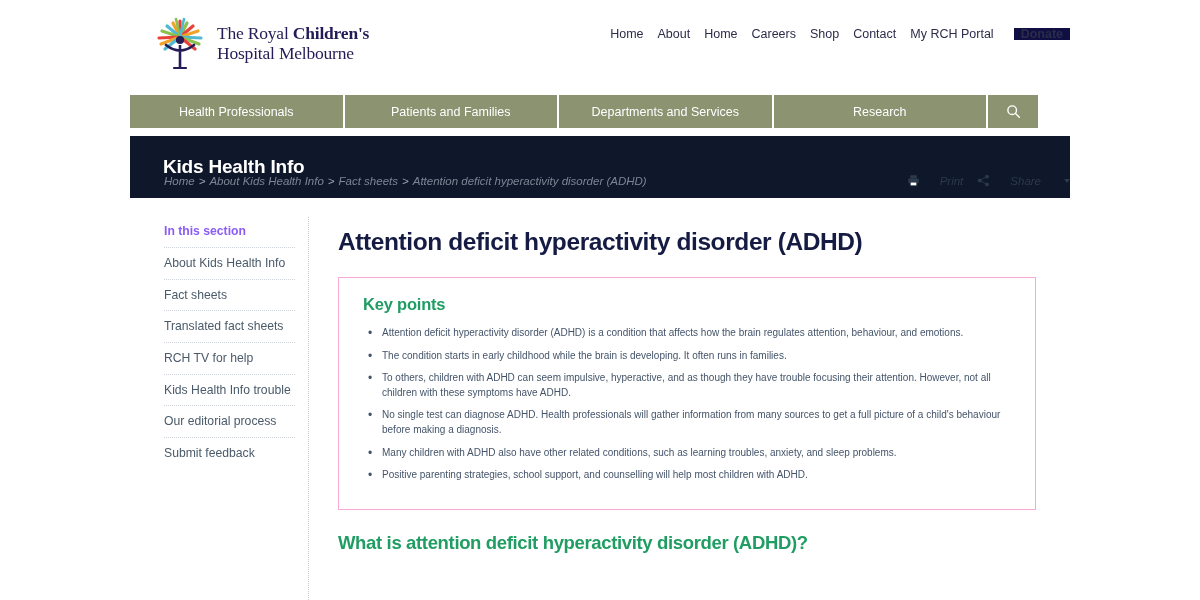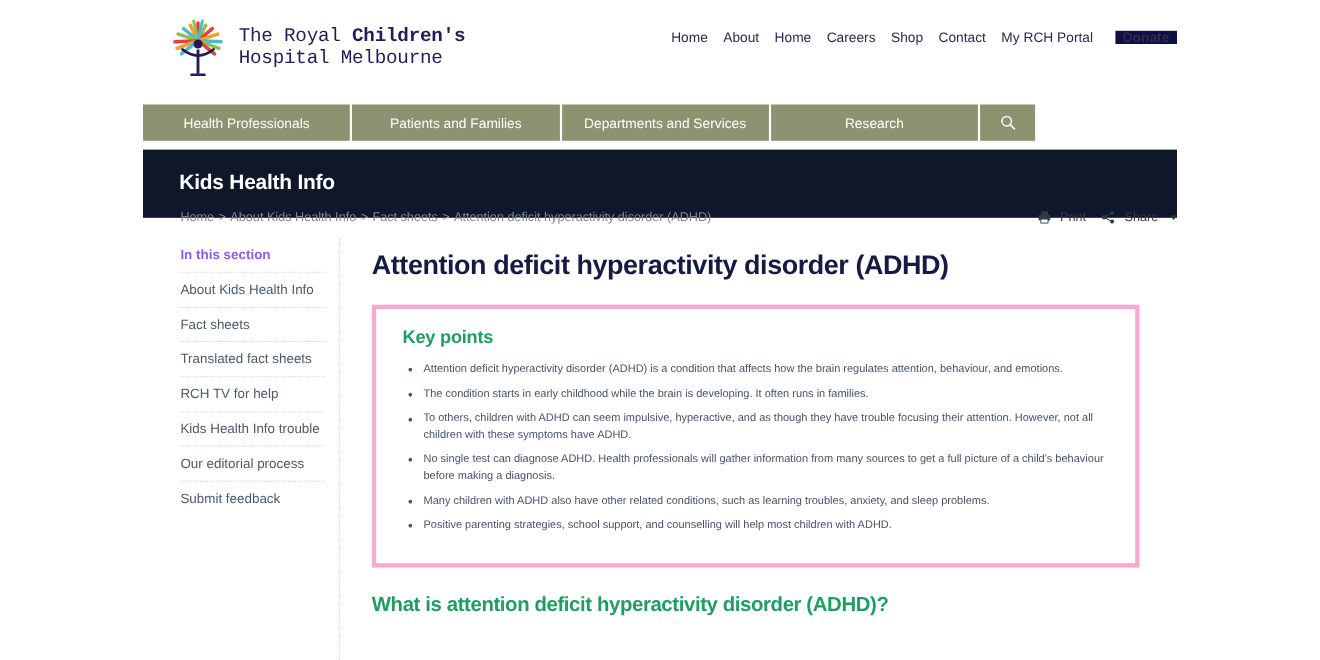--- a/index.html
+++ b/index.html
@@ -16,21 +16,21 @@
   .header {
     position: absolute; left: 130px; top: 0; width: 940px; height: 92px;
     background: #fff;
   }
   .logo-wrap {
     position: absolute; left: 22px; top: 15px;
     display: flex; align-items: center; gap: 9px;
   }
   .logo-mark { width: 56px; height: 58px; display:block; }
   .logo-text {
-    font-family: Liberation Mono, monospace;
+    font-family: Liberation Serif, serif;
     color: #241c56; line-height: 1.12; letter-spacing: -0.2px;
   }
   .logo-l1 { font-size: 17.5px; }
   .logo-l2 { font-size: 17.5px; }
   .logo-b { font-weight: bold; }
 
   .topnav {
     position: absolute; right: 0; top: 27px;
     display: flex; align-items: center; gap: 0;
   }
@@ -39,21 +39,21 @@
     padding: 0 7px; white-space: nowrap;
   }
   .donate-btn {
     margin-left: 13px; background: #100f44; color: #fff;
     font-size: 13.5px; font-weight: bold; padding: 8px 19px;
     text-decoration: none; display: inline-block; line-height: 1;
   }
 
   
   .mainnav {
-    position: absolute; left: 130px; top: 95px; width: 811px; height: 33px;
+    position: absolute; left: 130px; top: 95px; width: 908px; height: 33px;
     display: flex; gap: 2px;
   }
   .mainnav .tab {
     background: #8b9370; color: #ffffff;
     display: flex; align-items: center; justify-content: center;
     font-size: 12.5px; flex: 1 1 0; cursor: pointer;
   }
   .mainnav .searchtab {
     background: #8b9370; width: 50px; flex: 0 0 50px;
     display: flex; align-items: center; justify-content: center; cursor: pointer;
@@ -64,36 +64,36 @@
     position: absolute; left: 130px; top: 136px; width: 940px; height: 62px;
     background: #0f172a;
   }
   .banner-title {
     position: absolute; left: 33px; top: 50%; transform: translateY(-50%);
     color: #fff; font-size: 19px; font-weight: bold; letter-spacing: -0.2px;
   }
 
   
   .crumbrow {
-    position: absolute; left: 130px; top: 183px; width: 940px; height: 32px;
+    position: absolute; left: 130px; top: 166px; width: 940px; height: 32px; font-style: italic;
   }
   .crumbs {
     position: absolute; left: 34px; top: 9px;
     font-size: 11.5px; color: #7b8794;
   }
   .crumbs a { color: #7b8794; text-decoration: none; }
   .crumbs .sep { padding: 0 4px; color: #9aa5b1; }
   .crumbs .current { color: #7b8794; }
 
   .utils {
     position: absolute; right: 0; top: 8px;
     display: flex; align-items: center; gap: 14px;
     font-size: 11.5px; color: #2c3a4b;
   }
-  .util { display: flex; align-items: center; gap: 8px; cursor: pointer; justify-content: center; }
+  .util { display: flex; align-items: center; gap: 20px; cursor: pointer; justify-content: center; }
   .caret {
     width: 0; height: 0; margin-left: 3px;
     border-left: 3.5px solid transparent; border-right: 3.5px solid transparent;
     border-top: 4px solid #2c3a4b;
   }
 
   
   .body-area {
     position: absolute; left: 130px; top: 215px; width: 940px; height: 385px;
   }
@@ -115,21 +115,21 @@
 
   
   .content {
     position: absolute; left: 208px; top: 0; width: 700px;
   }
   .page-title {
     color: #151b42; font-size: 24.5px; font-weight: bold;
     letter-spacing: -0.4px; margin: 12px 0 0 0; line-height: 1.2;
   }
   .keybox {
-    margin-top: 21px; border: 4px solid #f9a8d4; background: #fff;
+    margin-top: 21px; border: 1px solid #f9a8d4; background: #fff;
     padding: 17px 24px 20px 24px; width: 698px;
   }
   .keybox h2 {
     color: #1f9d62; font-size: 16.5px; font-weight: bold;
     margin: 0 0 11px 0; letter-spacing: -0.2px;
   }
   .keybox ul { margin: 0; padding: 0 0 0 17px; list-style: none; }
   .keybox li {
     position: relative; font-size: 10px; color: #44546a;
     line-height: 1.52; margin-bottom: 7px; padding-left: 2px;

